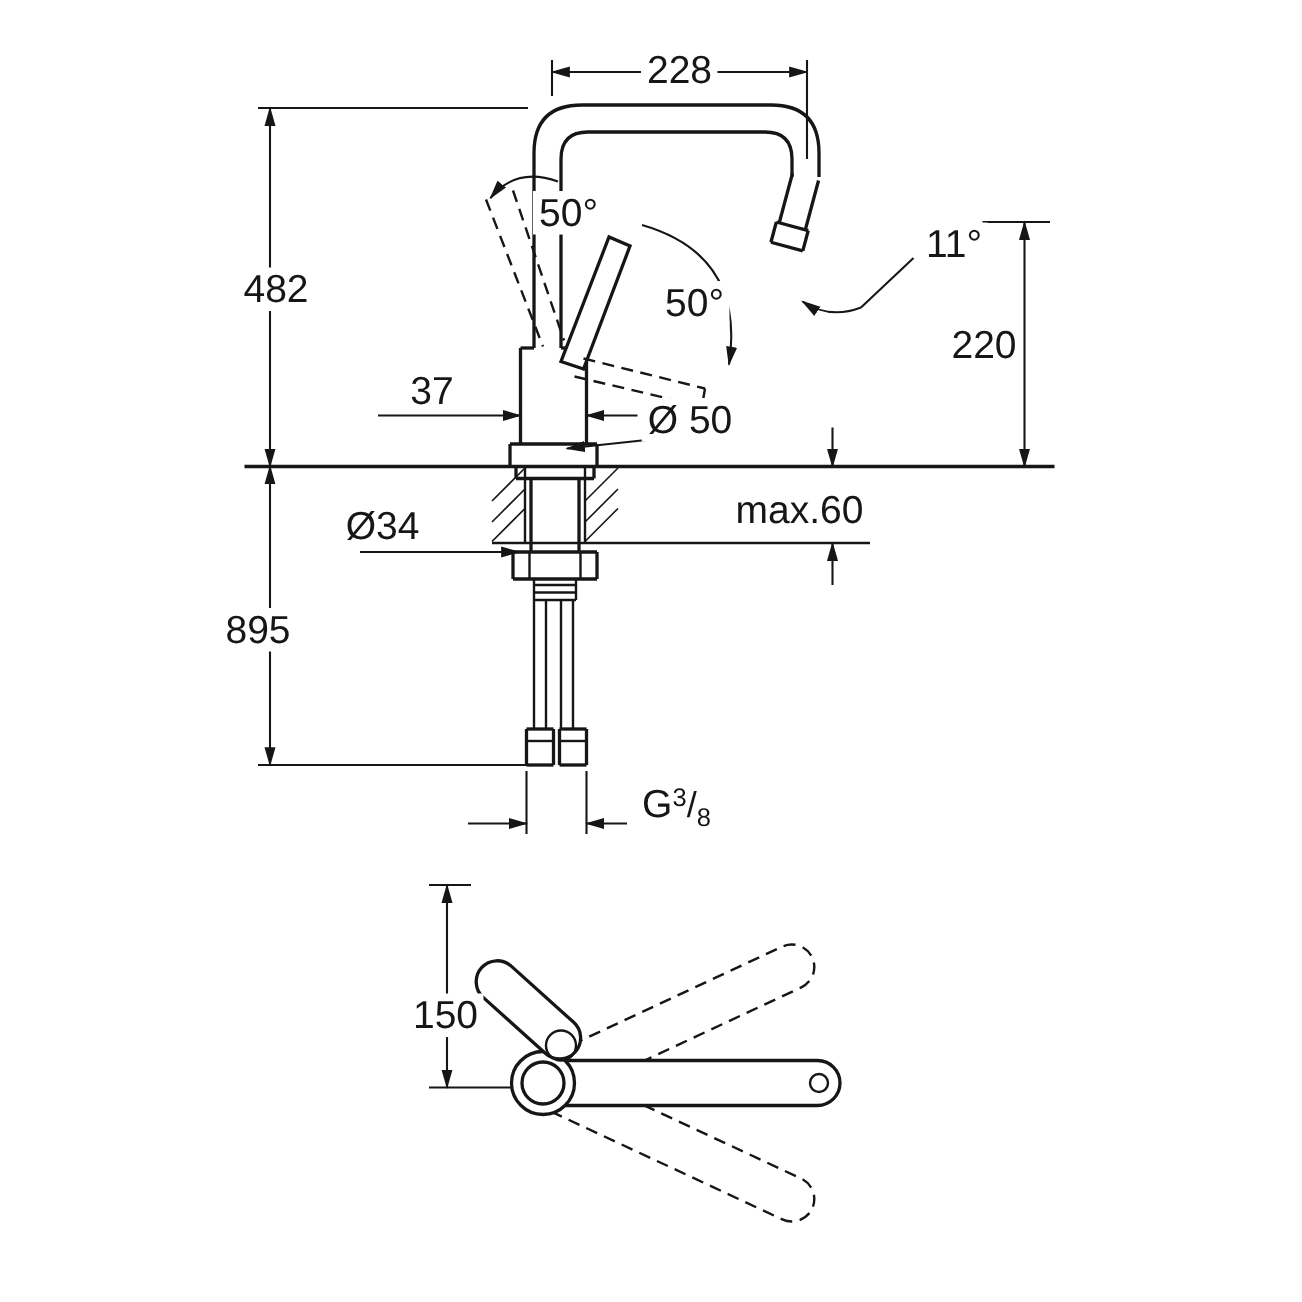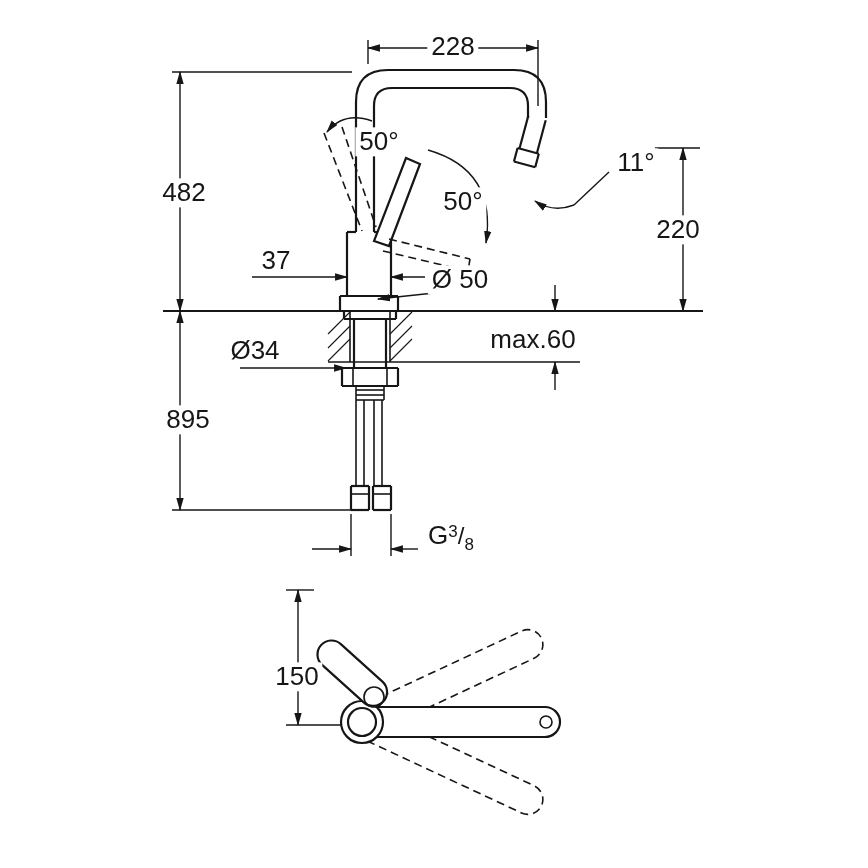--- a/index.html
+++ b/index.html
@@ -223,24 +223,24 @@
         <circle class="thin" cx="374" cy="697" r="10"></circle>
       </g>
     </g>
   </svg>
 
   <div class="lbl" style="left:453px;top:47px">228</div>
   <div class="lbl" style="left:184px;top:193px">482</div>
   <div class="lbl" style="left:379px;top:142px">50°</div>
   <div class="lbl" style="left:463px;top:202px">50°</div>
   <div class="lbl" style="left:636px;top:163px">11°</div>
-  <div class="lbl" style="left:678px;top:230px">220</div>
-  <div class="lbl" style="left:276px;top:261px">37</div>
+  <div class="lbl" style="left:656px;top:230px">220</div>
+  <div class="lbl" style="left:288px;top:261px">37</div>
   <div class="lbl" style="left:460px;top:280px">Ø 50</div>
   <div class="lbl" style="left:533px;top:340px">max.60</div>
   <div class="lbl" style="left:255px;top:351px">Ø34</div>
-  <div class="lbl" style="left:188px;top:420px">895</div>
+  <div class="lbl" style="left:172px;top:420px">895</div>
   <div class="lbl" style="left:451px;top:536px">
     <span>G</span><span class="sup">3</span><span class="slash">/</span><span class="sub">8</span>
   </div>
   <div class="lbl" style="left:297px;top:677px">150</div>
 
 </div>
 
 </body></html>

